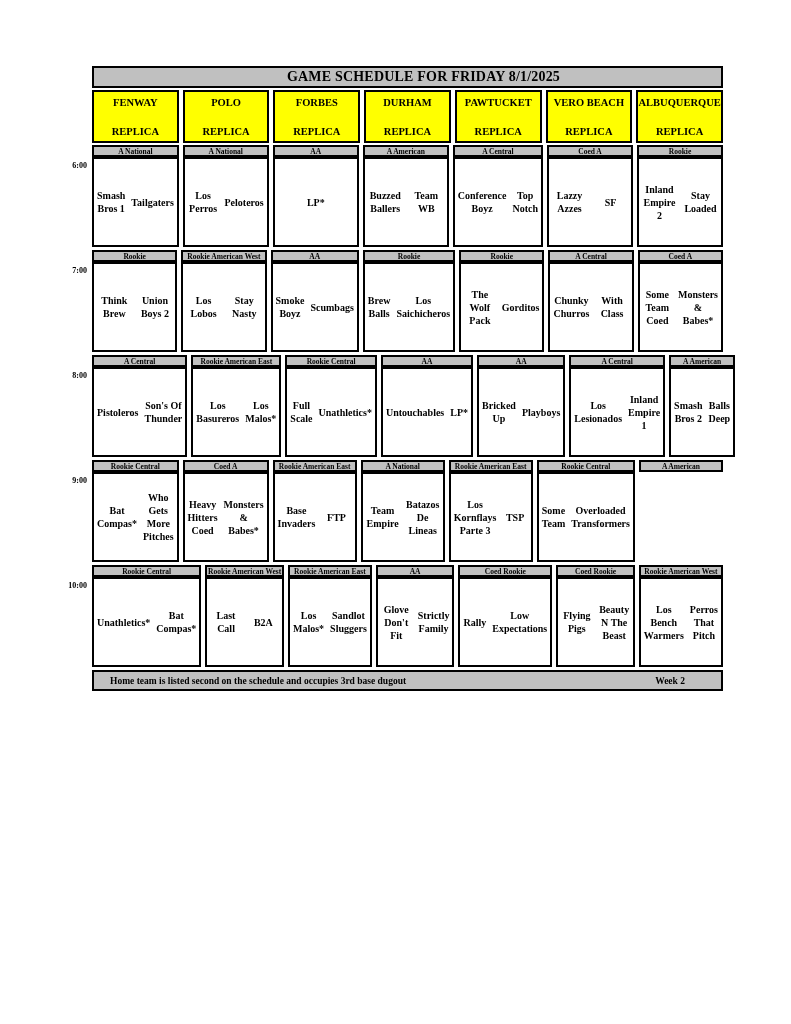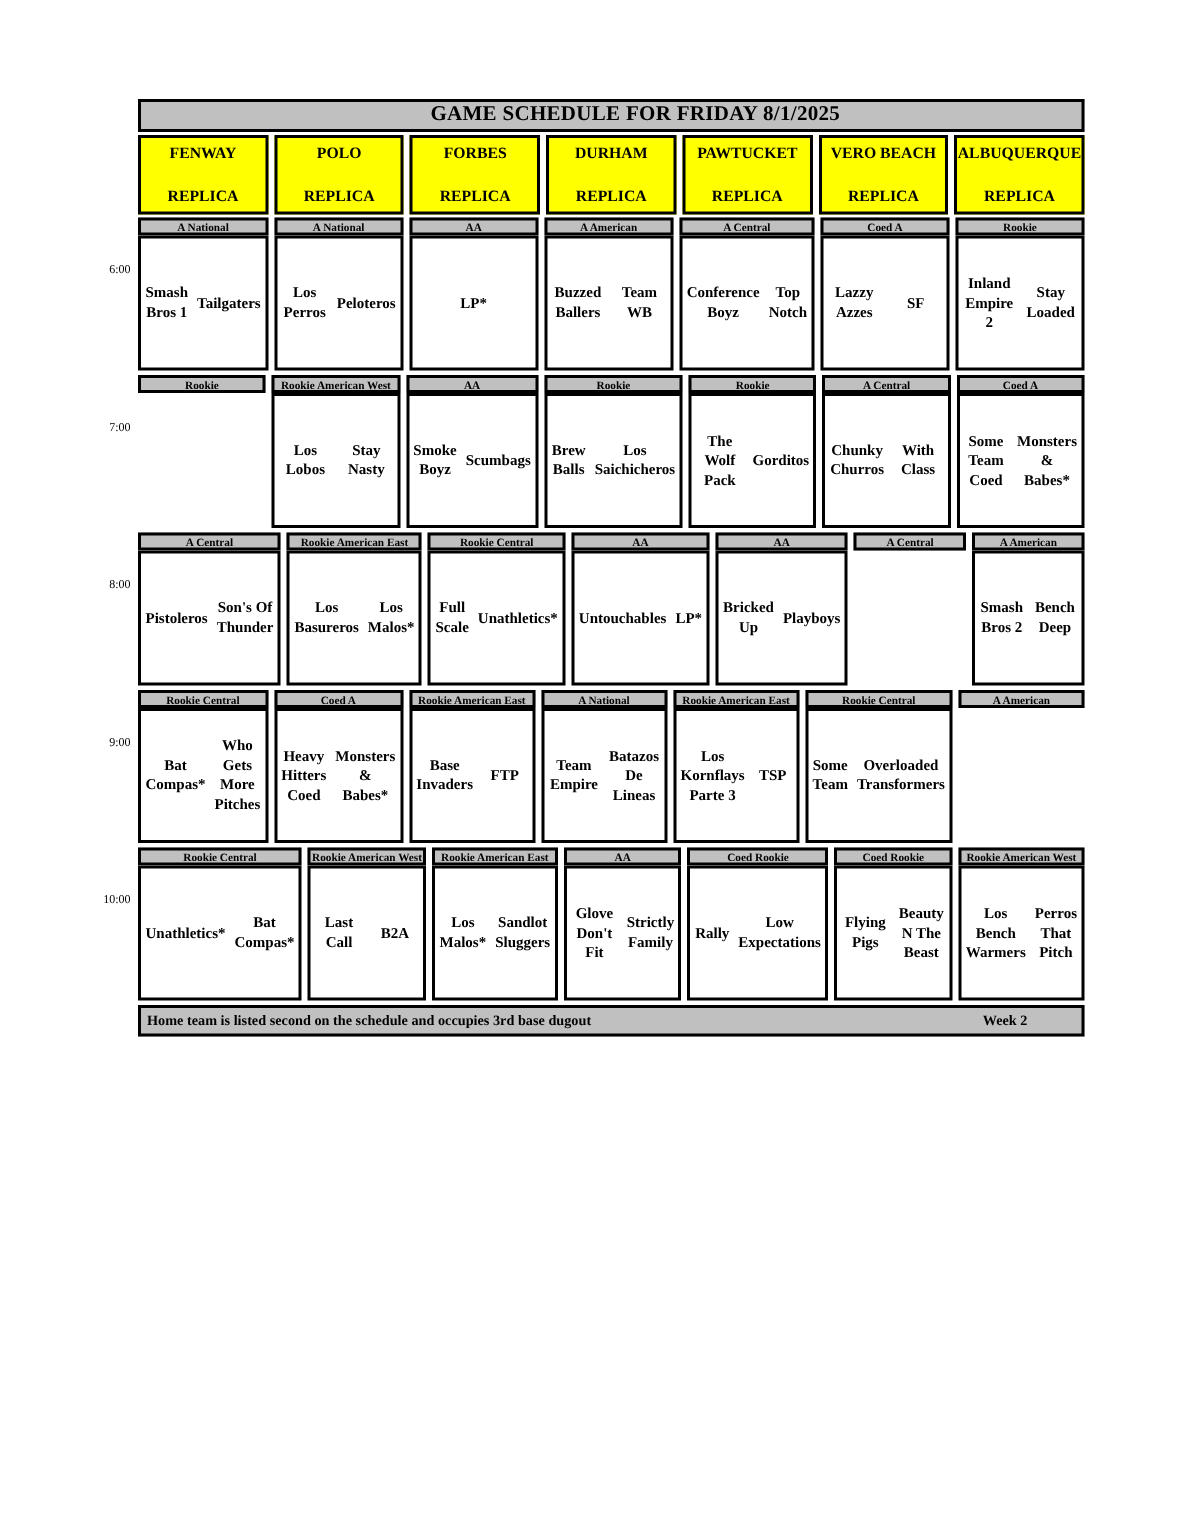--- a/index.html
+++ b/index.html
@@ -57,23 +57,23 @@
   .block {
     position: relative;
     display: grid;
     grid-template-columns: repeat(7, 1fr);
     column-gap: 4px;
     margin-bottom: 3px;
   }
   .time-label {
     position: absolute;
     right: calc(100% + 5px);
-    top: 30px;
+    top: 16px;
     font-size: 8px;
-    font-weight: normal;
+    font-weight: bold;
     white-space: nowrap;
   }
   .division-bar {
     box-sizing: border-box;
     height: 12px;
     border: 2px solid var(--border-c, #000);
     background: var(--bar-bg, #C0C0C0);
     display: flex;
     align-items: center;
     justify-content: center;
@@ -106,21 +106,21 @@
   .footer-bar {
     box-sizing: border-box;
     height: 21px;
     border: 2px solid var(--border-c, #000);
     background: var(--bar-bg, #C0C0C0);
     display: flex;
     align-items: center;
     justify-content: space-between;
     font-weight: bold;
     font-size: 9.5px;
-    padding-left: 4px;
+    padding-left: 16px;
     padding-right: 36px;
   }
 </style>
 </head>
 <body>
 
 <div class="page">
   <div class="table-area">
     <div class="title-bar">GAME SCHEDULE FOR FRIDAY 8/1/2025</div>
     <div class="header-row" id="header-row">
@@ -202,20 +202,24 @@
             <div class="team-box">
               <div class="team">Inland Empire 2</div>
               <div class="team">Stay Loaded</div>
             </div>
           </div>
         </div>
         <div class="block">
           <div class="time-label">7:00</div>
           <div class="game-cell">
             <div class="division-bar">Rookie</div>
+            <div class="team-box">
+              <div class="team">Think Brew</div>
+              <div class="team">Union Boys 2</div>
+            </div>
           </div>
           <div class="game-cell">
             <div class="division-bar">Rookie American West</div>
             <div class="team-box">
               <div class="team">Los Lobos</div>
               <div class="team">Stay Nasty</div>
             </div>
           </div>
           <div class="game-cell">
             <div class="division-bar">AA</div>
@@ -285,26 +289,30 @@
           </div>
           <div class="game-cell">
             <div class="division-bar">AA</div>
             <div class="team-box">
               <div class="team">Bricked Up</div>
               <div class="team">Playboys</div>
             </div>
           </div>
           <div class="game-cell">
             <div class="division-bar">A Central</div>
+            <div class="team-box">
+              <div class="team">Los Lesionados</div>
+              <div class="team">Inland Empire 1</div>
+            </div>
           </div>
           <div class="game-cell">
             <div class="division-bar">A American</div>
             <div class="team-box">
               <div class="team">Smash Bros 2</div>
-              <div class="team">Bench Deep</div>
+              <div class="team">Balls Deep</div>
             </div>
           </div>
         </div>
         <div class="block">
           <div class="time-label">9:00</div>
           <div class="game-cell">
             <div class="division-bar">Rookie Central</div>
             <div class="team-box">
               <div class="team">Bat Compas*</div>
               <div class="team">Who Gets More Pitches</div>

